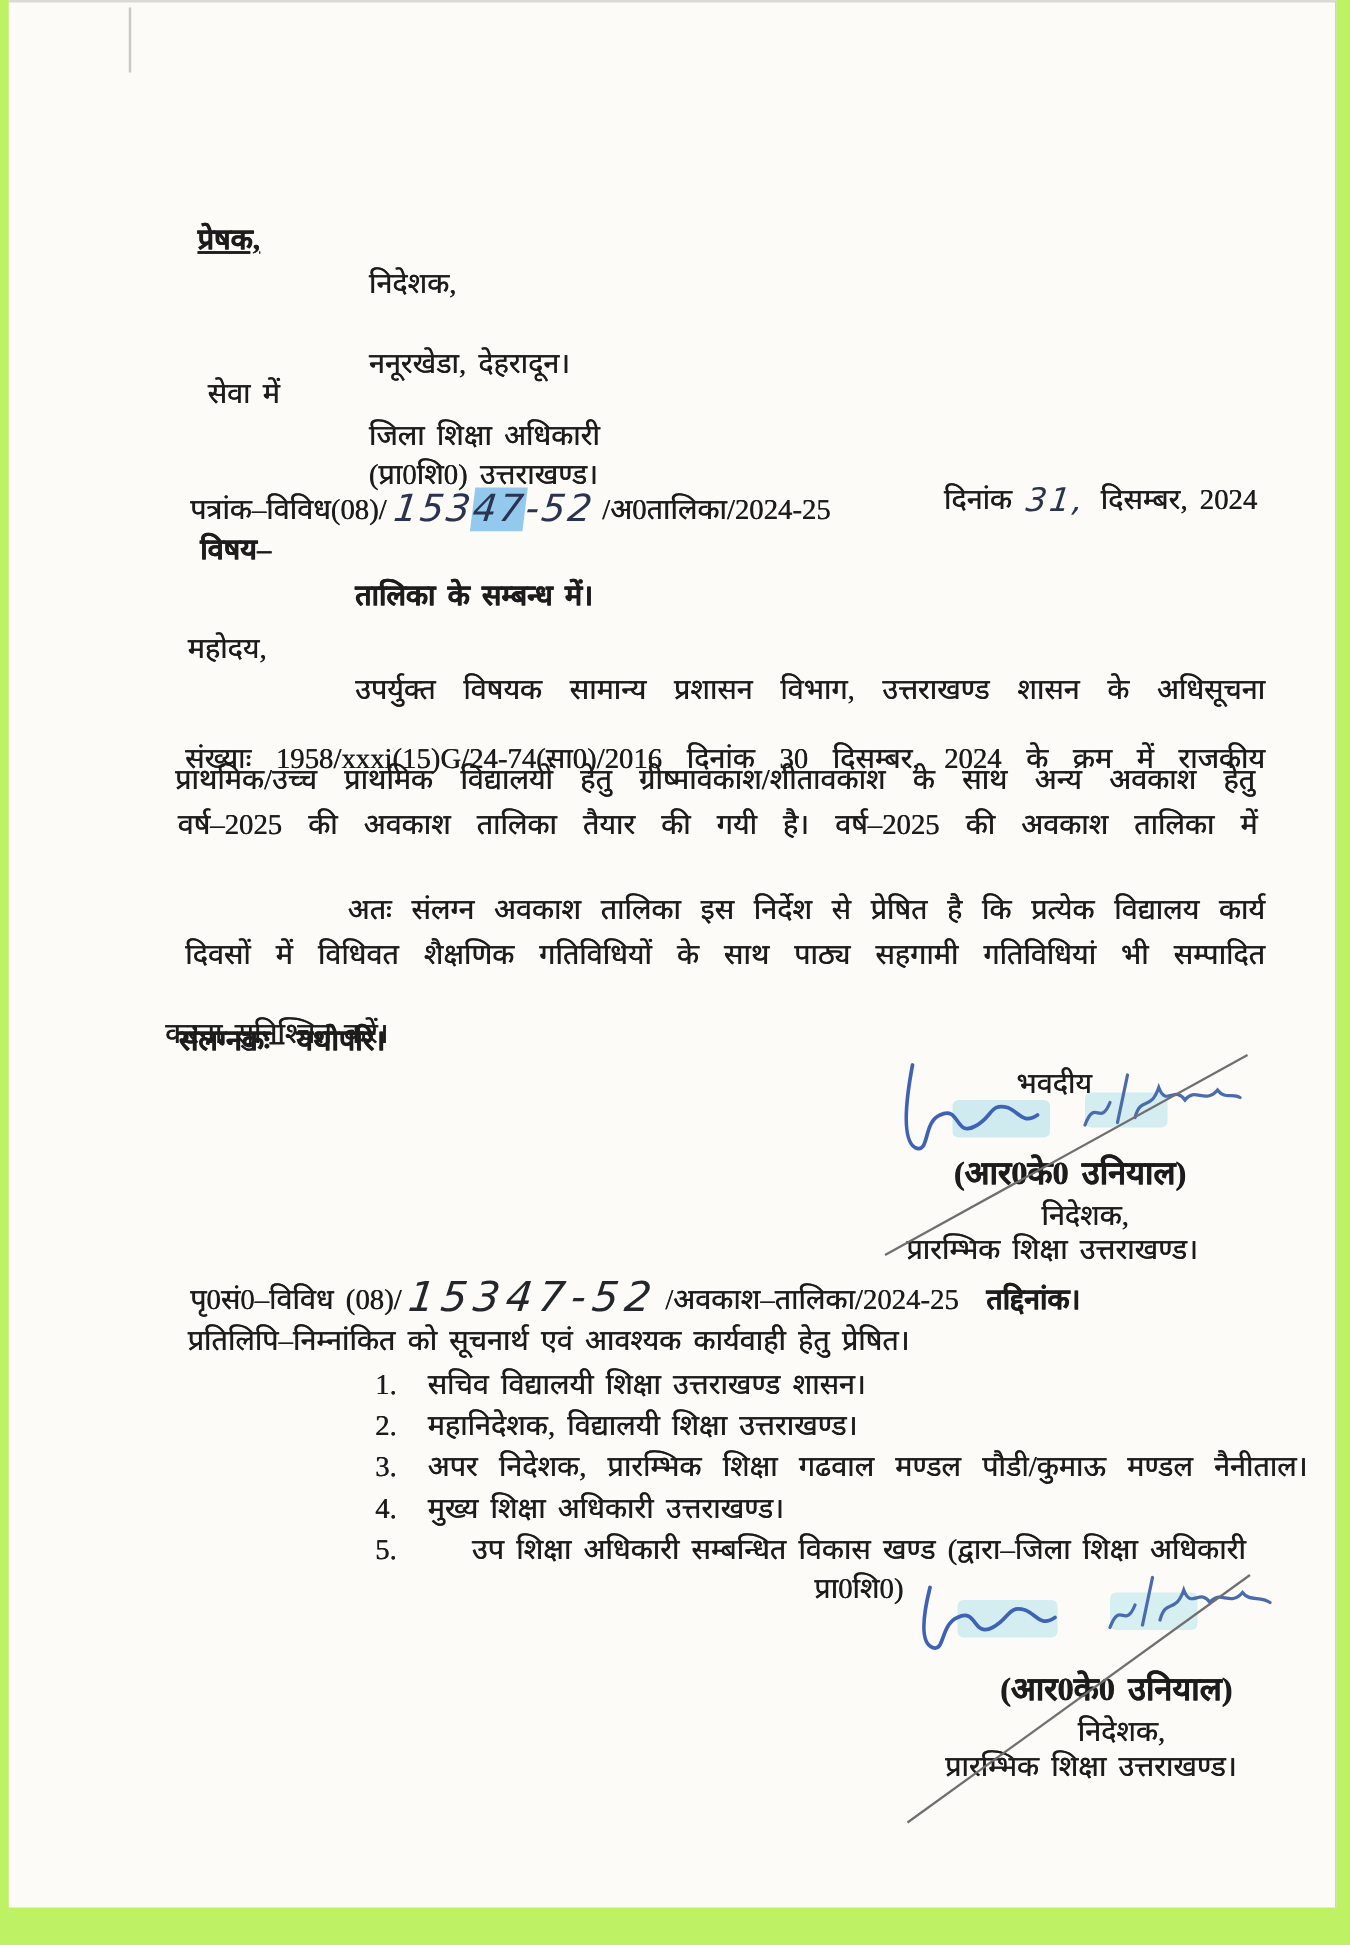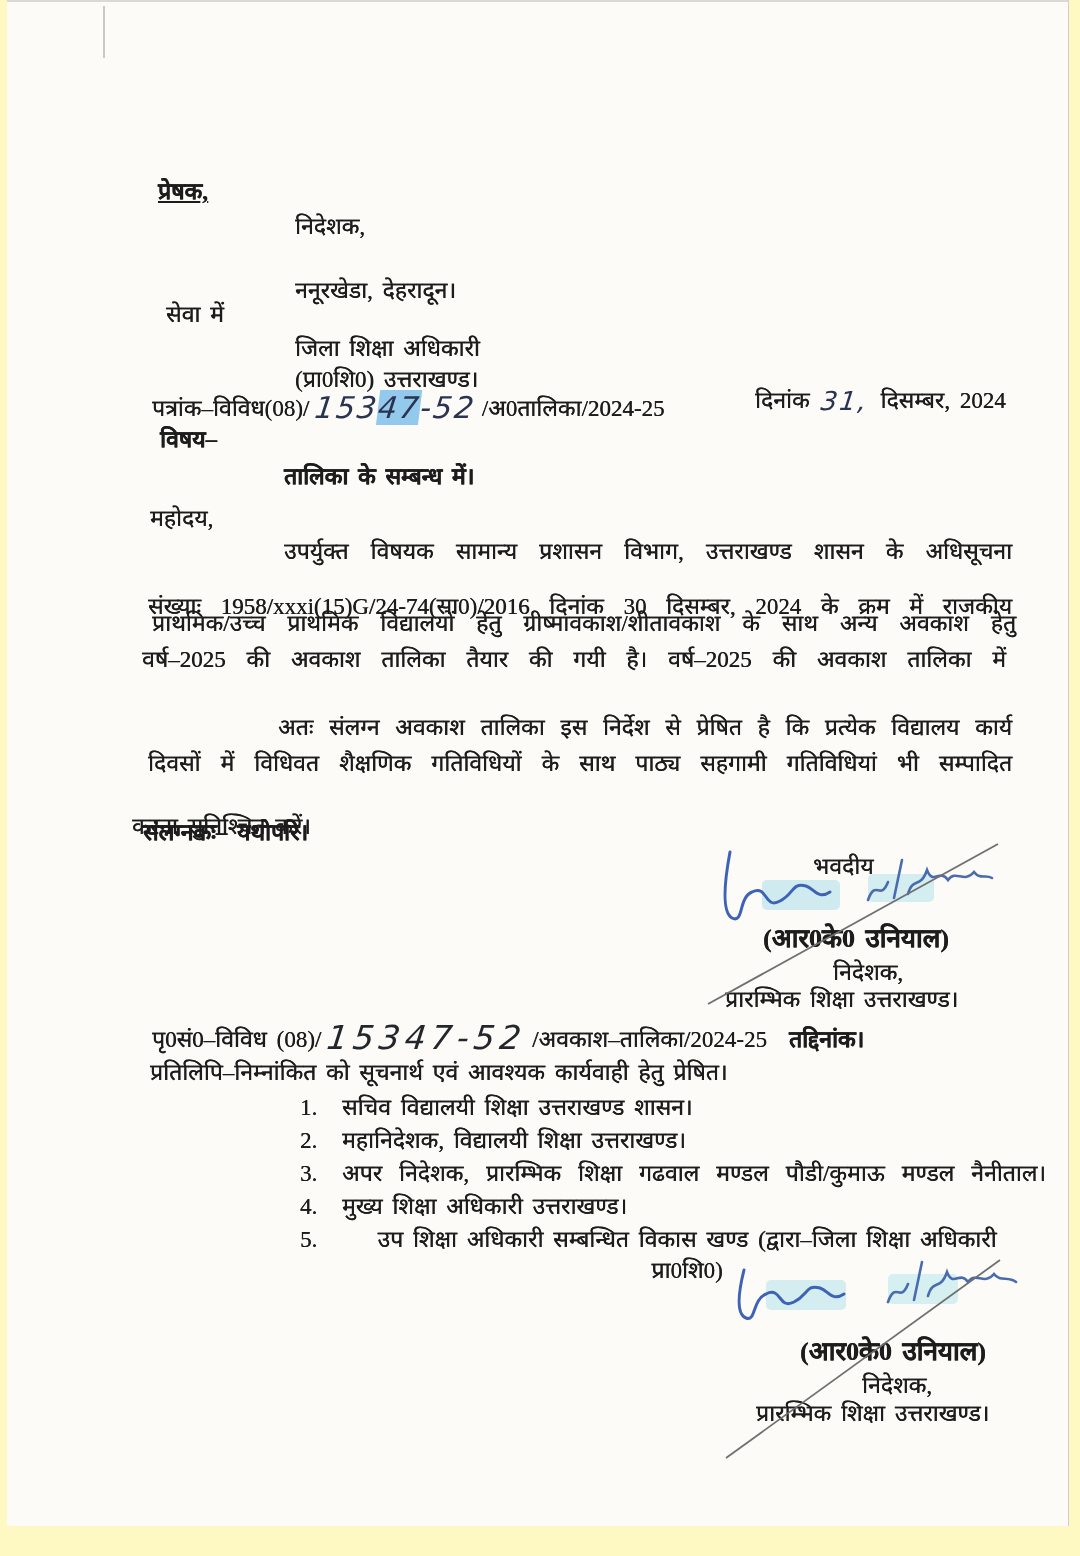--- a/index.html
+++ b/index.html
@@ -1,16 +1,16 @@
 <!DOCTYPE html>
 <html><head>
 <meta charset="utf-8">
 <style>
   html,body{margin:0;padding:0;background:#000;}
-  .stage{position:relative;width:1080px;height:1556px;background:#fef9c3;overflow:hidden;
+  .stage{position:relative;width:1080px;height:1556px;background:#bef264;overflow:hidden;
          font-family:"Liberation Serif","DejaVu Serif",serif;}
   .paper{position:absolute;left:7px;top:0;width:1061px;height:1524px;background:#fcfbf8;
          border-top:2px solid #d9d9d6;border-right:1px solid #cfcfcc;}
   .scan-mark{position:absolute;left:103px;top:6px;width:2px;height:52px;background:#c9c9c6;}
   .t{position:absolute;color:#1c1c1c;font-size:23px;line-height:1.35;white-space:nowrap;
      word-spacing:4px;text-shadow:0.35px 0 0 currentColor;z-index:1;}
   .b{font-weight:bold;}
   .u{text-decoration:underline;}
   .j{white-space:normal;text-align:justify;text-align-last:justify;}
   .hw{display:inline-block;font-family:"DejaVu Sans","Liberation Sans",sans-serif;
@@ -47,21 +47,21 @@
     <span>दिसम्बर, 2024</span>
   </div>
 
   <div class="t b" style="left:160px;top:424px;">विषय–</div>
   <div class="t b" style="left:284px;top:461px;">तालिका के सम्बन्ध में।</div>
 
   <div class="t" style="left:150px;top:503px;">महोदय,</div>
 
   <div class="t j" style="left:284px;top:536px;width:728px;">उपर्युक्त विषयक सामान्य प्रशासन विभाग, उत्तराखण्ड शासन के अधिसूचना</div>
   <div class="t j" style="left:148px;top:591px;width:864px;">संख्याः 1958/xxxi(15)G/24-74(सा0)/2016 दिनांक 30 दिसम्बर, 2024 के क्रम में राजकीय</div>
-  <div class="t j" style="left:152px;top:608px;width:864px;">प्राथमिक/उच्च प्राथमिक विद्यालयों हेतु ग्रीष्मावकाश/शीतावकाश के साथ अन्य अवकाश हेतु</div>
+  <div class="t j" style="left:140px;top:608px;width:864px;">प्राथमिक/उच्च प्राथमिक विद्यालयों हेतु ग्रीष्मावकाश/शीतावकाश के साथ अन्य अवकाश हेतु</div>
   <div class="t j" style="left:142px;top:644px;width:864px;">वर्ष–2025 की अवकाश तालिका तैयार की गयी है। वर्ष–2025 की अवकाश तालिका में</div>
 
   <div class="t j" style="left:278px;top:712px;width:734px;">अतः संलग्न अवकाश तालिका इस निर्देश से प्रेषित है कि प्रत्येक विद्यालय कार्य</div>
   <div class="t j" style="left:148px;top:748px;width:864px;">दिवसों में विधिवत शैक्षणिक गतिविधियों के साथ पाठ्य सहगामी गतिविधियां भी सम्पादित</div>
   <div class="t" style="left:132px;top:784px;margin-top:27px;">करना सुनिश्चित करें।</div>
 
   <div class="t b" style="left:143px;top:817px;">संलग्नकः– यथोपरि।</div>
 
   <div class="t" style="left:813px;top:851px;">भवदीय</div>
 

